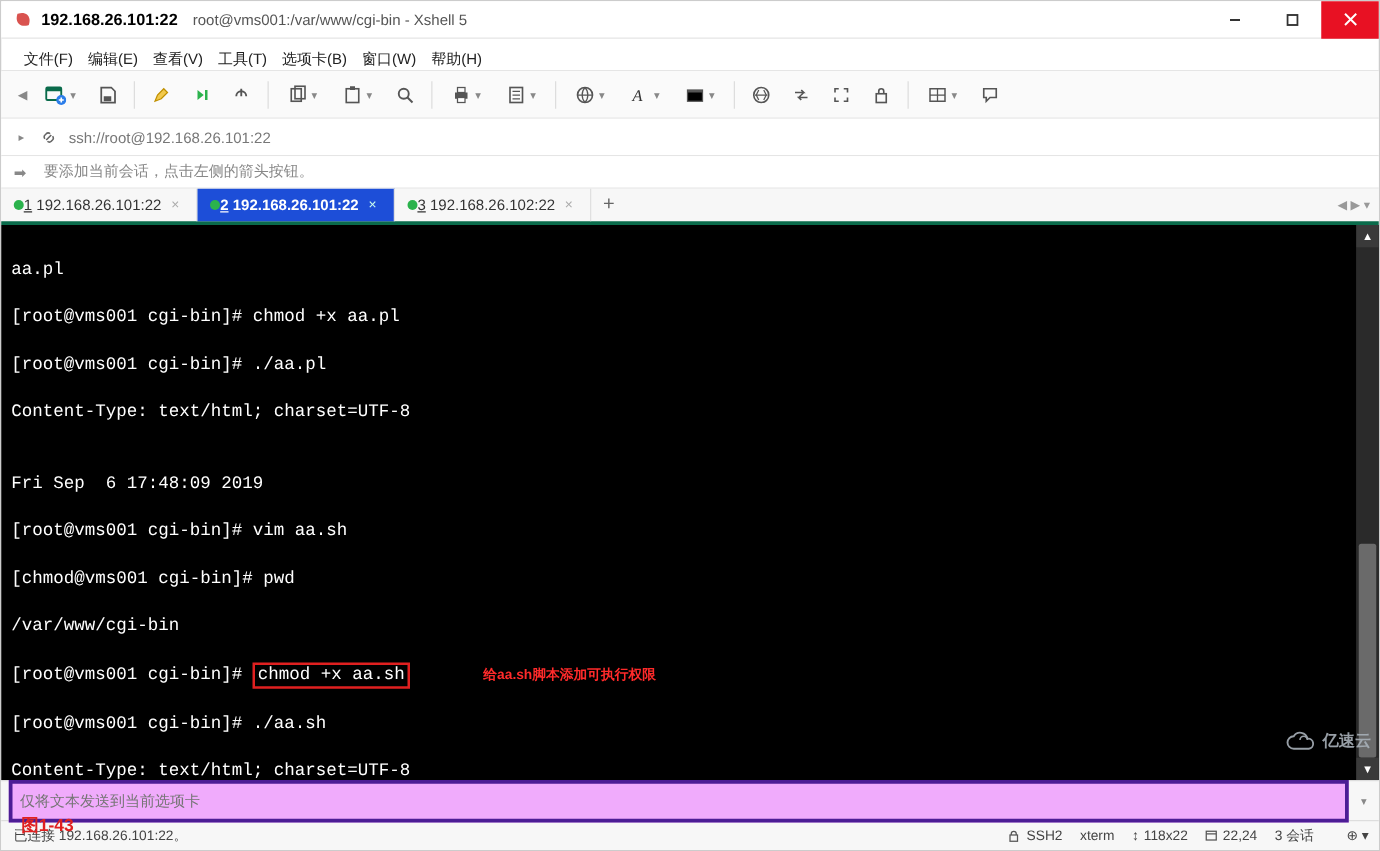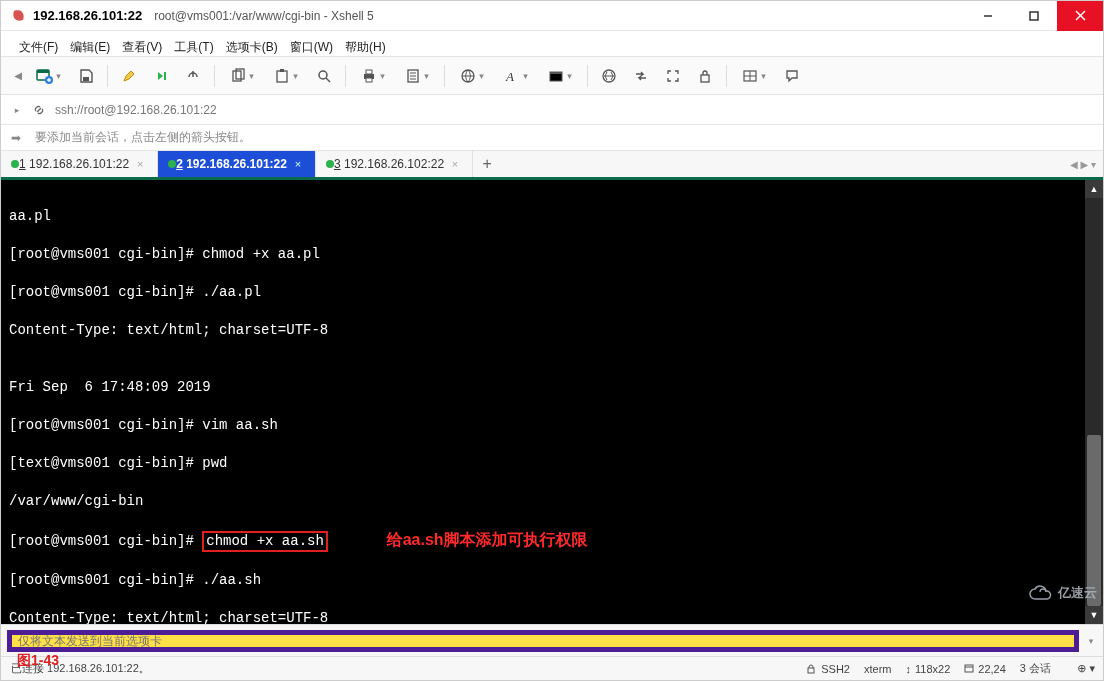--- a/index.html
+++ b/index.html
@@ -50,29 +50,29 @@
   .tab.active .tab-close { color:#cfe; }
   .tab.add { width:28px; justify-content:center; font-size:16px; color:#666; border-right:none;}
   .tabsbar .spacer { flex:1; }
   .tabsbar .nav { width:40px; display:flex; align-items:center; justify-content:center; gap:6px; color:#999; font-size:10px;}
 
   
   .terminal-wrap { flex:1; display:flex; background:#000; position:relative; overflow:hidden; }
   .terminal { flex:1; padding: 8px 8px 8px 8px; font-family: "Courier New", monospace; font-size: 14px; line-height: 19px; color:#fff; white-space: pre; overflow:hidden;}
   .terminal .line { display:block; }
   .redbox { border: 2px solid #e02020; padding: 0 2px; display:inline-block; line-height:17px; }
-  .ann { color:#ff2a2a; font-weight:bold; font-family: "Microsoft YaHei", sans-serif; font-size:16px; }
+  .ann { color:#ff2a2a; font-weight:bold; font-family: "Microsoft YaHei", sans-serif; font-size:11px; }
   .scrollbar { width:18px; background:#2a2a2a; display:flex; flex-direction:column; }
   .sb-btn { height:18px; background:#3a3a3a; display:flex; align-items:center; justify-content:center; color:#fff; font-size:9px;}
   .sb-track { flex:1; background:#2a2a2a; position:relative;}
   .sb-thumb { position:absolute; left:2px; right:2px; bottom:0; height:42%; background:#6a6a6a; border-radius:2px;}
 
   
   .quickbar { height: 32px; display:flex; align-items:center; padding: 2px 6px; border-top:1px solid #ddd; background:#f7f7f7; gap:6px; position:relative;}
-  .quickbar input { flex:1; height:22px; border:5px solid #4c1d95; padding:0 6px; font-size:12px; color:#555; background:#fde047;}
+  .quickbar input { flex:1; height:34px; border:3px solid #4c1d95; padding:0 6px; font-size:12px; color:#555; background:#f0abfc;}
   .badge { position:absolute; left:16px; bottom:-14px; color:#e02020; font-weight:bold; font-size:14px; font-family:"Microsoft YaHei",sans-serif; }
 
   
   .statusbar { height: 24px; display:flex; align-items:center; padding: 0 8px 0 10px; border-top:1px solid #ddd; background:#f7f7f7; font-size:11px; color:#444; gap:14px;}
   .statusbar .left { flex:1; }
   .statusbar .item { display:flex; align-items:center; gap:4px; }
   .watermark { position:absolute; right:6px; bottom:22px; display:flex; align-items:center; gap:4px; color:#a8b0b8; font-size:13px; font-weight:bold; opacity:.9;}
   .watermark .cloud { width:26px; height:18px; }
 </style>
 </head>
@@ -283,21 +283,21 @@
 
   <div class="terminal-wrap">
     <div class="terminal">
 <span class="line">aa.pl</span>
 <span class="line">[root@vms001 cgi-bin]# chmod +x aa.pl</span>
 <span class="line">[root@vms001 cgi-bin]# ./aa.pl</span>
 <span class="line">Content-Type: text/html; charset=UTF-8</span>
 <span class="line"></span>
 <span class="line">Fri Sep  6 17:48:09 2019</span>
 <span class="line">[root@vms001 cgi-bin]# vim aa.sh</span>
-<span class="line">[text@vms001 cgi-bin]# pwd</span>
+<span class="line">[chmod@vms001 cgi-bin]# pwd</span>
 <span class="line">/var/www/cgi-bin</span>
 <span class="line"><span>[root@vms001 cgi-bin]# </span><span class="redbox">chmod +x aa.sh</span>       <span class="ann">给aa.sh脚本添加可执行权限</span></span>
 <span class="line">[root@vms001 cgi-bin]# ./aa.sh</span>
 <span class="line">Content-Type: text/html; charset=UTF-8</span>
 <span class="line"></span>
 
 
 
 
 

